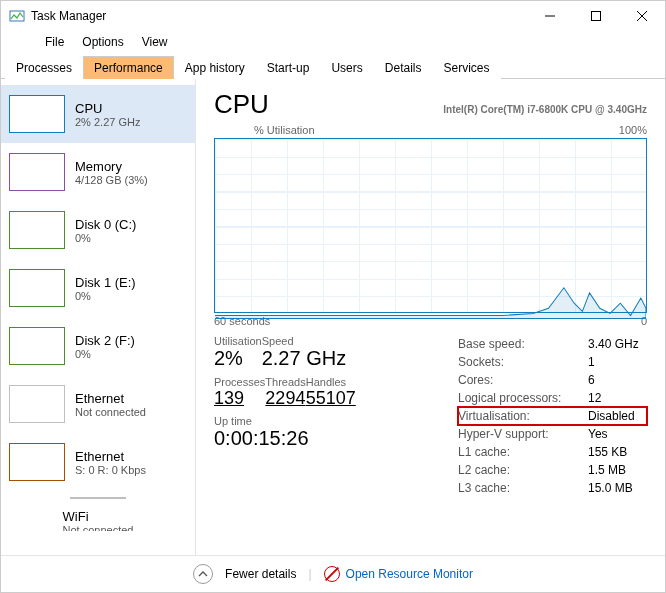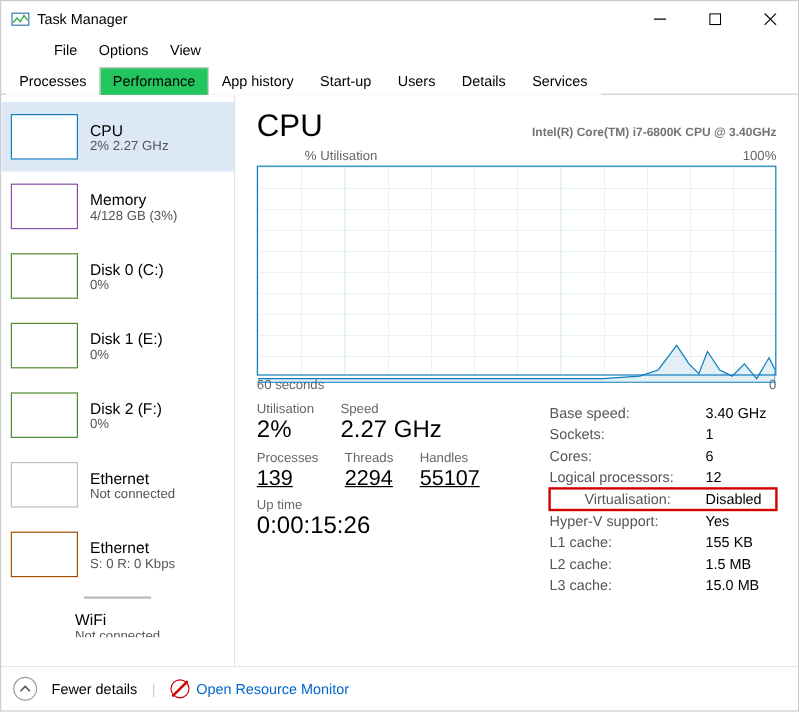--- a/index.html
+++ b/index.html
@@ -26,21 +26,21 @@
   .titlebar .title { flex:0 0 auto; font-size:12px; }
   .titlebar .spacer { flex:1; }
   .win-btn { width:46px; height:30px; display:flex; align-items:center; justify-content:center; }
   .win-btn svg { stroke:#000; }
   
   .menubar { display:flex; gap:2px; padding:2px 6px 4px 6px;margin-left:30px; }
   .menu-item { padding:2px 8px; font-size:12px; }
   
   .tabs { display:flex; border-bottom:1px solid #ccc; padding-left:4px; }
   .tab { padding:4px 10px; border:1px solid transparent; border-bottom:none; position:relative; top:1px; background:#fff;}
-  .tab.active { border-color:#ccc; background:#22c55e; }
+  .tab.active { border-color:#ccc; background:#fdba74; }
   .tab:not(.active) { color:#000; }
   
   .content { flex:1; display:flex; overflow:hidden; }
   
   .sidebar { width:195px; border-right:1px solid #e5e5e5; overflow-y:hidden; position:relative; padding-top:6px;}
   .side-item { display:flex; align-items:center; padding:6px 8px 6px 8px; height:58px; gap:10px;}
   .side-item.selected { background:#dce8f5; }
   .side-thumb { width:56px; height:38px; border:1px solid; position:relative; background:#fff;}
   .thumb-cpu { border-color:#117dbb; }
   .thumb-mem { border-color:#8b4daa; }
@@ -59,32 +59,32 @@
   .chart { height:175px; border:1px solid #117dbb; position:relative; background:
     repeating-linear-gradient(to right, #e8f2f9 0, #e8f2f9 1px, transparent 1px, transparent 36px),
     repeating-linear-gradient(to bottom, #e8f2f9 0, #e8f2f9 1px, transparent 1px, transparent 17.5px),
     #fff;
   }
   .chart svg { position:absolute; inset:0; }
   .chart-foot { display:flex; justify-content:space-between; font-size:11px; color:#666; margin-top:2px; margin-bottom:8px;gap:40px;}
   
   .stats { display:flex; gap:24px; }
   .stats-left { width:220px; }
-  .stat-row { display:flex; gap:22px; margin-bottom:6px;}
+  .stat-row { display:flex; margin-bottom:6px;}
   .stat-block .lbl { font-size:11px; color:#666; }
   .stat-block .val { font-size:20px; }
   .stat-block.sm .val { font-size:18px;text-decoration:underline; }
   .uptime .val { font-size:20px; }
   .stats-right { flex:1; font-size:12px; }
   .kv { display:flex; line-height:18px;}
   .kv .k { width:130px; color:#555; }
   .kv .v { }
-  .kv.highlight { outline:2px solid #d10000; outline-offset:-1px;text-align:center; }
-  
-  .footer { border-top:1px solid #e5e5e5; padding:8px 10px; display:flex; align-items:center; gap:12px; font-size:12px;}
+  .kv.highlight { outline:2px solid #d10000; outline-offset:-1px; }
+  
+  .footer { border-top:1px solid #e5e5e5; padding:8px 10px; display:flex; align-items:center; gap:12px; font-size:12px;justify-content:center;}
   .footer .circle-btn { width:20px;height:20px;border:1px solid #999;border-radius:50%;display:flex;align-items:center;justify-content:center;}
   .footer .sep { color:#ccc; }
   .orm { color:#0066cc; display:flex; align-items:center; gap:6px;}
   .orm-icon { width:16px;height:16px;border:1.5px solid #cc0000;border-radius:50%;position:relative;}
   .orm-icon::after{content:"";position:absolute;width:18px;height:2px;background:#cc0000;top:6px;left:-2px;transform:rotate(-45deg);}
 </style>
 </head>
 <body>
 
 <div class="titlebar">

